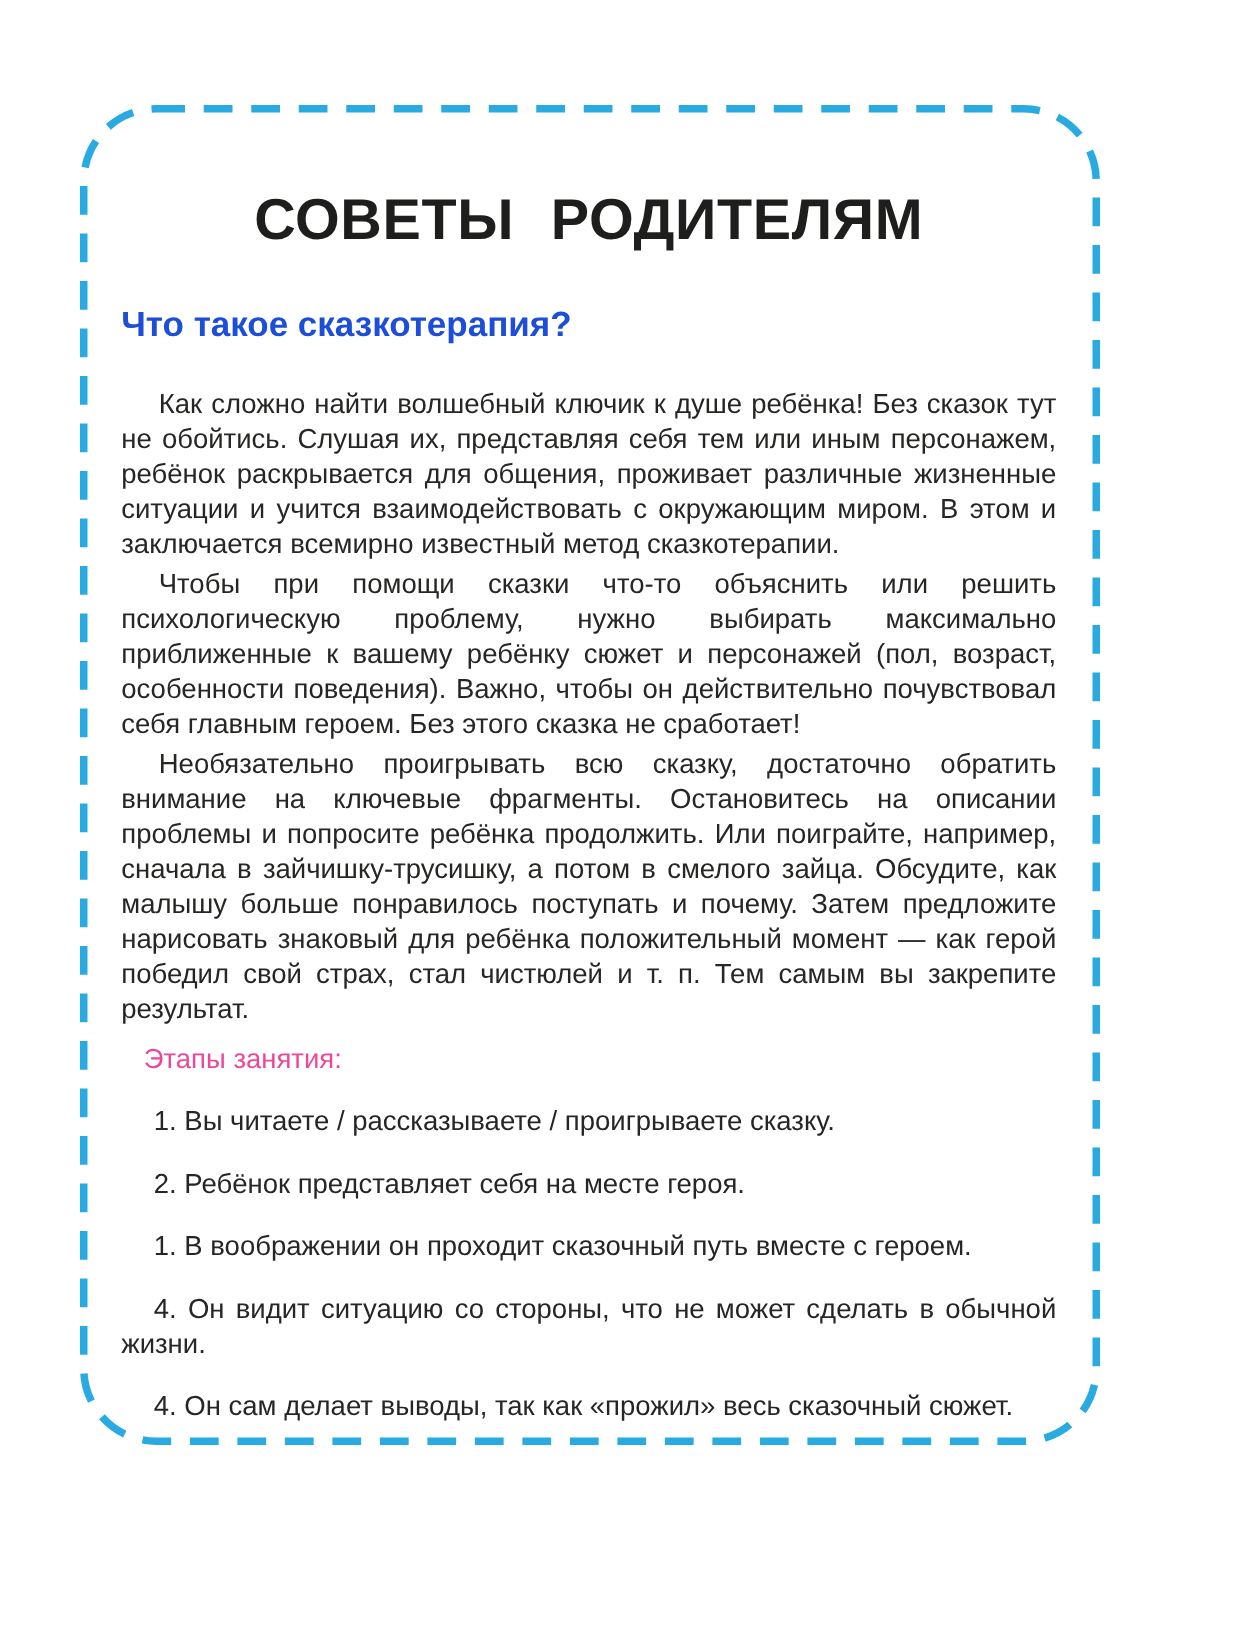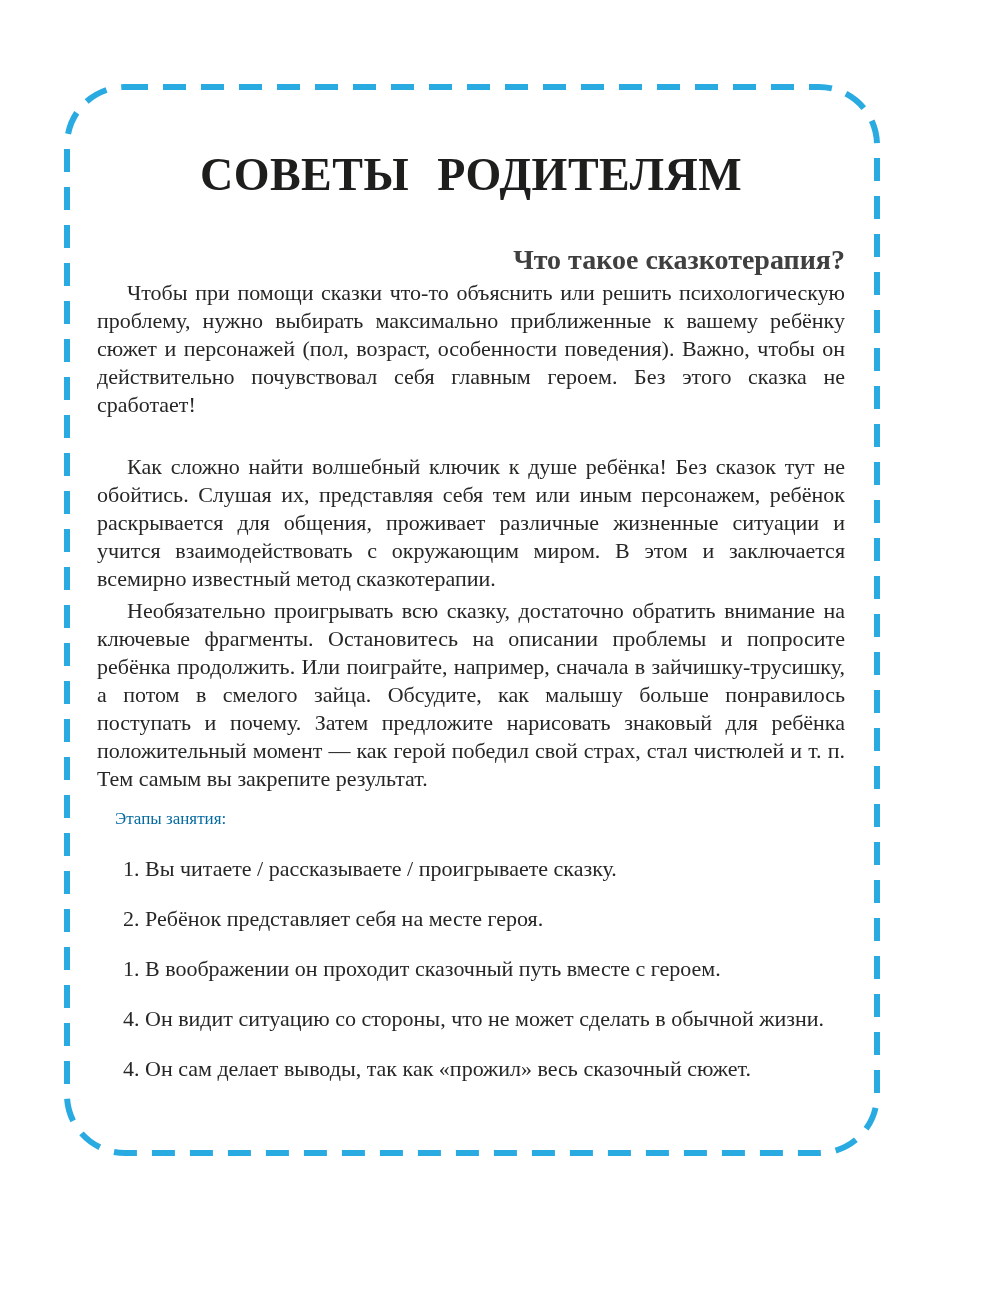--- a/index.html
+++ b/index.html
@@ -6,21 +6,21 @@
     margin: 0;
     padding: 0;
     background: #ffffff;
   }
   .page {
     position: relative;
     width: 987px;
     height: 1300px;
     background: #ffffff;
     overflow: hidden;
-    font-family: Liberation Serif, serif;
+    font-family: Liberation Sans, sans-serif;
   }
   .border-svg {
     position: absolute;
     left: 64px;
     top: 84px;
     width: 816px;
     height: 1072px;
     pointer-events: none;
   }
   .content {
@@ -38,40 +38,40 @@
     letter-spacing: 0.5px;
     word-spacing: 16px;
     text-align: center;
     color: #1e1e1c;
   }
   h2.section-subtitle {
     margin: 44px 0 0 0;
     font-size: 28px;
     line-height: 1.1;
     font-weight: bold;
-    text-align: right;
-    color: #404040;
+    text-align: left;
+    color: #1d4ed8;
   }
   p.body-para {
     margin: 4px 0 4px 0;
     font-size: 22px;
     line-height: 28px;
     text-align: justify;
     text-indent: 30px;
     color: #262624;
   }
   p.body-para.first {
     margin-top: 34px;
   }
   p.stages-heading {
     margin: 12px 0 2px 0;
-    font-size: 17px;
+    font-size: 22px;
     line-height: 28px;
     text-indent: 18px;
-    color: #0369a1;
+    color: #ec4899;
   }
   p.stage-item {
     margin: 22px 0;
     font-size: 22px;
     line-height: 28px;
     text-align: justify;
     text-indent: 26px;
     color: #262624;
   }
 </style>
@@ -81,22 +81,22 @@
 <div class="page">
 
   <svg class="border-svg" viewBox="0 0 816 1072" xmlns="http://www.w3.org/2000/svg" aria-hidden="true">
     <rect x="3" y="3" width="810" height="1066" rx="58" ry="58" fill="none" stroke="#29abe2" stroke-width="6" stroke-dasharray="23 15"></rect>
   </svg>
 
   <div class="content">
     <h1 class="page-title">СОВЕТЫ РОДИТЕЛЯМ</h1>
     <h2 class="section-subtitle">Что такое сказкотерапия?</h2>
 
+    <p class="body-para first">Как сложно найти волшебный ключик к душе ребёнка! Без сказок тут не обойтись. Слушая их, представляя себя тем или иным персонажем, ребёнок раскрывается для общения, проживает различные жизненные ситуации и учится взаимодействовать с окружающим миром. В этом и заключается всемирно известный метод сказкотерапии.</p>
     <p class="body-para">Чтобы при помощи сказки что-то объяснить или решить психологическую проблему, нужно выбирать максимально приближенные к вашему ребёнку сюжет и персонажей (пол, возраст, особенности поведения). Важно, чтобы он действительно почувствовал себя главным героем. Без этого сказка не сработает!</p>
-    <p class="body-para first">Как сложно найти волшебный ключик к душе ребёнка! Без сказок тут не обойтись. Слушая их, представляя себя тем или иным персонажем, ребёнок раскрывается для общения, проживает различные жизненные ситуации и учится взаимодействовать с окружающим миром. В этом и заключается всемирно известный метод сказкотерапии.</p>
     <p class="body-para">Необязательно проигрывать всю сказку, достаточно обратить внимание на ключевые фрагменты. Остановитесь на описании проблемы и попросите ребёнка продолжить. Или поиграйте, например, сначала в зайчишку-трусишку, а потом в смелого зайца. Обсудите, как малышу больше понравилось поступать и почему. Затем предложите нарисовать знаковый для ребёнка положительный момент — как герой победил свой страх, стал чистюлей и т. п. Тем самым вы закрепите результат.</p>
 
     <p class="stages-heading">Этапы занятия:</p>
     <p class="stage-item">1. Вы читаете / рассказываете / проигрываете сказку.</p>
     <p class="stage-item">2. Ребёнок представляет себя на месте героя.</p>
     <p class="stage-item">1. В воображении он проходит сказочный путь вместе с героем.</p>
     <p class="stage-item">4. Он видит ситуацию со стороны, что не может сделать в обычной жизни.</p>
     <p class="stage-item">4. Он сам делает выводы, так как «прожил» весь сказочный сюжет.</p>
   </div>
 

